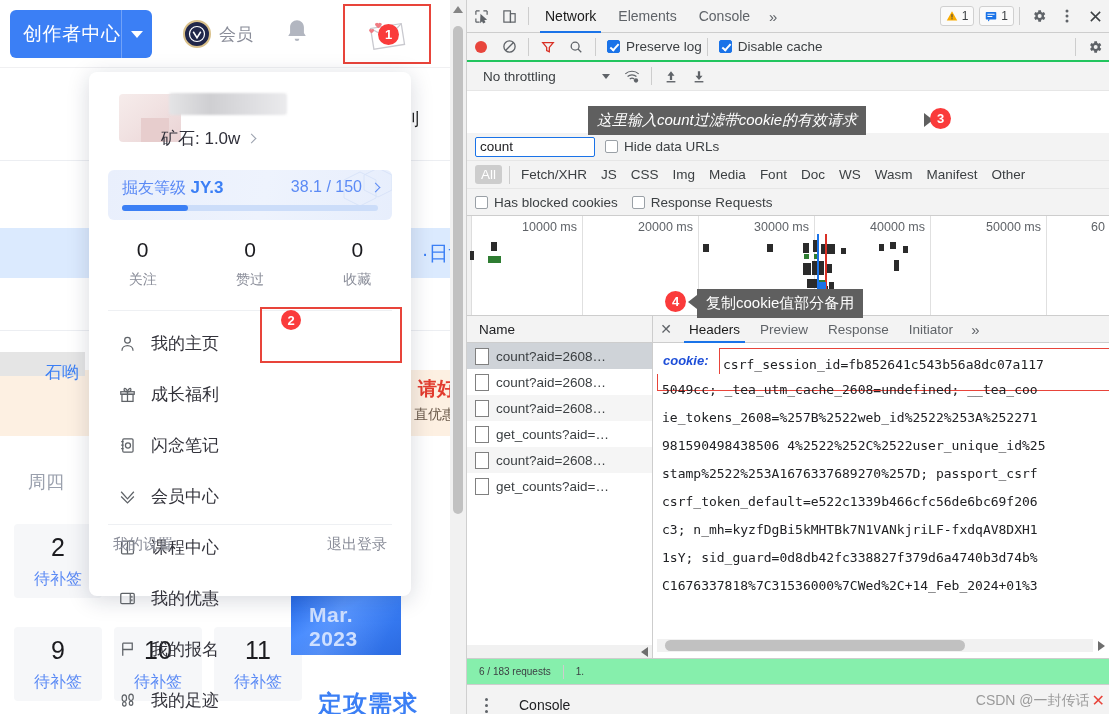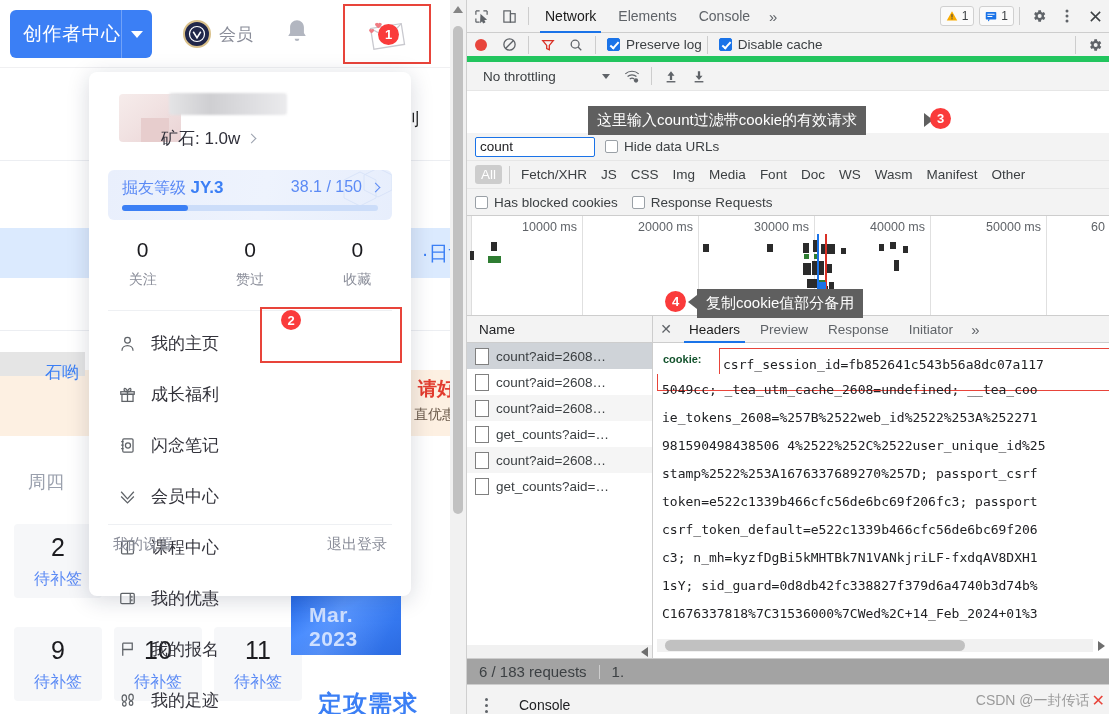--- a/index.html
+++ b/index.html
@@ -275,21 +275,21 @@
   .dt-more { padding: 0 8px; font-size: 15px; color: #5f6368; cursor: pointer; }
   .dt-counter {
     display: flex; align-items: center; height: 20px; padding: 0 5px;
     border: 1px solid #d0d0d0; border-radius: 3px; background: #fafafa;
     font-size: 12px; color: #3c4043; margin-left: 5px; cursor: pointer;
   }
   .dt-counter .n { margin-left: 4px; }
 
   .dt-row2 {
     position: relative; height: 29px; background: #f3f3f3;
-    display: flex; align-items: center; border-bottom: 6px solid #22c55e;
+    display: flex; align-items: center; border-bottom: 2px solid #22c55e;
   }
   .dt-check {
     display: flex; align-items: center; font-size: 13.5px; color: #3c4043;
     margin-left: 6px; cursor: pointer;
   }
   .cbx {
     width: 13px; height: 13px; border: 1px solid #9aa0a6; border-radius: 2px;
     background: #fff; margin-right: 6px; display: inline-block; position: relative;
   }
   .cbx.on { background: #1a73e8; border-color: #1a73e8; }
@@ -394,22 +394,22 @@
     height: 27px; padding: 0 10px; display: flex; align-items: center;
     font-size: 13.5px; color: #5f6368; cursor: pointer; position: relative;
   }
   .pr-tab.active { color: #1a1a1a; }
   .pr-tab.active:after {
     content: ""; position: absolute; left: 5px; right: 5px; bottom: 0;
     height: 2px; background: #1a73e8;
   }
   .cookie-area { position: relative; padding: 8px 0 0 10px; }
   .cookie-label {
-    font-size: 11px; font-weight: bold; color: #14532d; position: absolute;
-    left: 10px; top: 10px;
+    font-size: 13px; font-weight: bold; color: #1d4ed8; position: absolute;
+    left: 10px; top: 10px; font-style: italic;
   }
   .cookie-val {
     position: absolute; left: 70px; top: 8px; right: -200px;
     font-family: "DejaVu Sans Mono", "Liberation Mono", monospace;
     font-size: 13px; color: #202124; line-height: 28px; white-space: nowrap;
   }
   .cookie-box-top {
     position: absolute; left: 66px; top: 5px; right: -300px; height: 26px;
     border: 1px solid #e8443a; border-bottom: none;
   }
@@ -429,24 +429,24 @@
   .pr-hscroll .thumb { position: absolute; left: 8px; top: 1px; width: 300px; height: 11px; background: #c1c1c1; border-radius: 6px; }
   .pr-hscroll .ar { position: absolute; right: 4px; top: 2px; width: 0; height: 0;
     border-top: 5px solid transparent; border-bottom: 5px solid transparent; border-left: 7px solid #6e6e6e; }
   .pl-hscroll {
     position: absolute; left: 0; bottom: 0; width: 186px; height: 13px; background: #f1f1f1;
   }
   .pl-hscroll .ar { position: absolute; right: 5px; top: 2px; width: 0; height: 0;
     border-top: 5px solid transparent; border-bottom: 5px solid transparent; border-right: 7px solid #6e6e6e; }
 
   .dt-status {
-    position: relative; height: 27px; background: #a3a3a3;
+    position: relative; height: 27px; background: #86efac;
     border-top: 1px solid #cdcdcd; border-bottom: 1px solid #cdcdcd;
     display: flex; align-items: center; padding-left: 12px;
-    font-size: 15px; color: #3c4043;
+    font-size: 10px; color: #3c4043;
   }
   .st-sep { width: 1px; height: 14px; background: #cdcdcd; margin: 0 12px; }
   .dt-drawer {
     position: relative; height: 40px; background: #f3f3f3;
     display: flex; align-items: center;
   }
   .drawer-dots {
     width: 26px; display: flex; flex-direction: column; align-items: center;
     gap: 3px; cursor: pointer; margin-left: 6px;
   }
@@ -460,21 +460,21 @@
     content: ""; position: absolute; left: 0; right: 0; bottom: 6px;
     height: 2px; background: #1a73e8;
   }
 
   
   .tip {
     position: absolute; background: #5f5f5f; color: #fff; font-size: 15px;
     padding: 5px 9px; z-index: 60; white-space: nowrap;
     font-family: "Liberation Sans", "DejaVu Sans", sans-serif;
   }
-  .tip-3 { left: 588px; top: 106px; }
+  .tip-3 { left: 588px; top: 106px; font-style: italic; }
   .tip-4 { left: 697px; top: 289px; }
   .tip-arrow {
     position: absolute; width: 0; height: 0; z-index: 60;
     border-top: 7px solid transparent; border-bottom: 7px solid transparent;
   }
   .tip3-arrow { left: 924px; top: 113px; border-left: 9px solid #5f5f5f; }
   .tip4-arrow { left: 688px; top: 295px; border-right: 9px solid #5f5f5f; }
   .badge-3 { left: 930px; top: 108px; width: 21px; height: 21px; position: absolute; z-index: 61; }
   .badge-4 { left: 665px; top: 291px; width: 21px; height: 21px; position: absolute; z-index: 61; }
 
@@ -967,21 +967,20 @@
         <div class="cookie-area">
           <div class="cookie-label">cookie:</div>
           <div class="cookie-box-top"></div>
           <div class="cookie-box-body"></div>
           <div class="cookie-val">csrf_session_id=fb852641c543b56a8dc07a117</div>
           <div class="cookie-lines">
             <div>5049cc; _tea_utm_cache_2608=undefined; __tea_coo</div>
             <div>ie_tokens_2608=%257B%2522web_id%2522%253A%252271</div>
             <div>981590498438506 4%2522%252C%2522user_unique_id%25</div>
             <div>stamp%2522%253A1676337689270%257D; passport_csrf</div>
-            <div>token=e522c1339b466cfc56de6bc69f206fc3; passport</div>
             <div>csrf_token_default=e522c1339b466cfc56de6bc69f206</div>
             <div>c3; n_mh=kyzfDgBi5kMHTBk7N1VANkjriLF-fxdqAV8DXH1</div>
             <div>1sY; sid_guard=0d8db42fc338827f379d6a4740b3d74b%</div>
             <div>C1676337818%7C31536000%7CWed%2C+14_Feb_2024+01%3</div>
           </div>
         </div>
         <div class="pr-hscroll">
           <div class="track"></div>
           <div class="thumb"></div>
           <div class="ar"></div>

